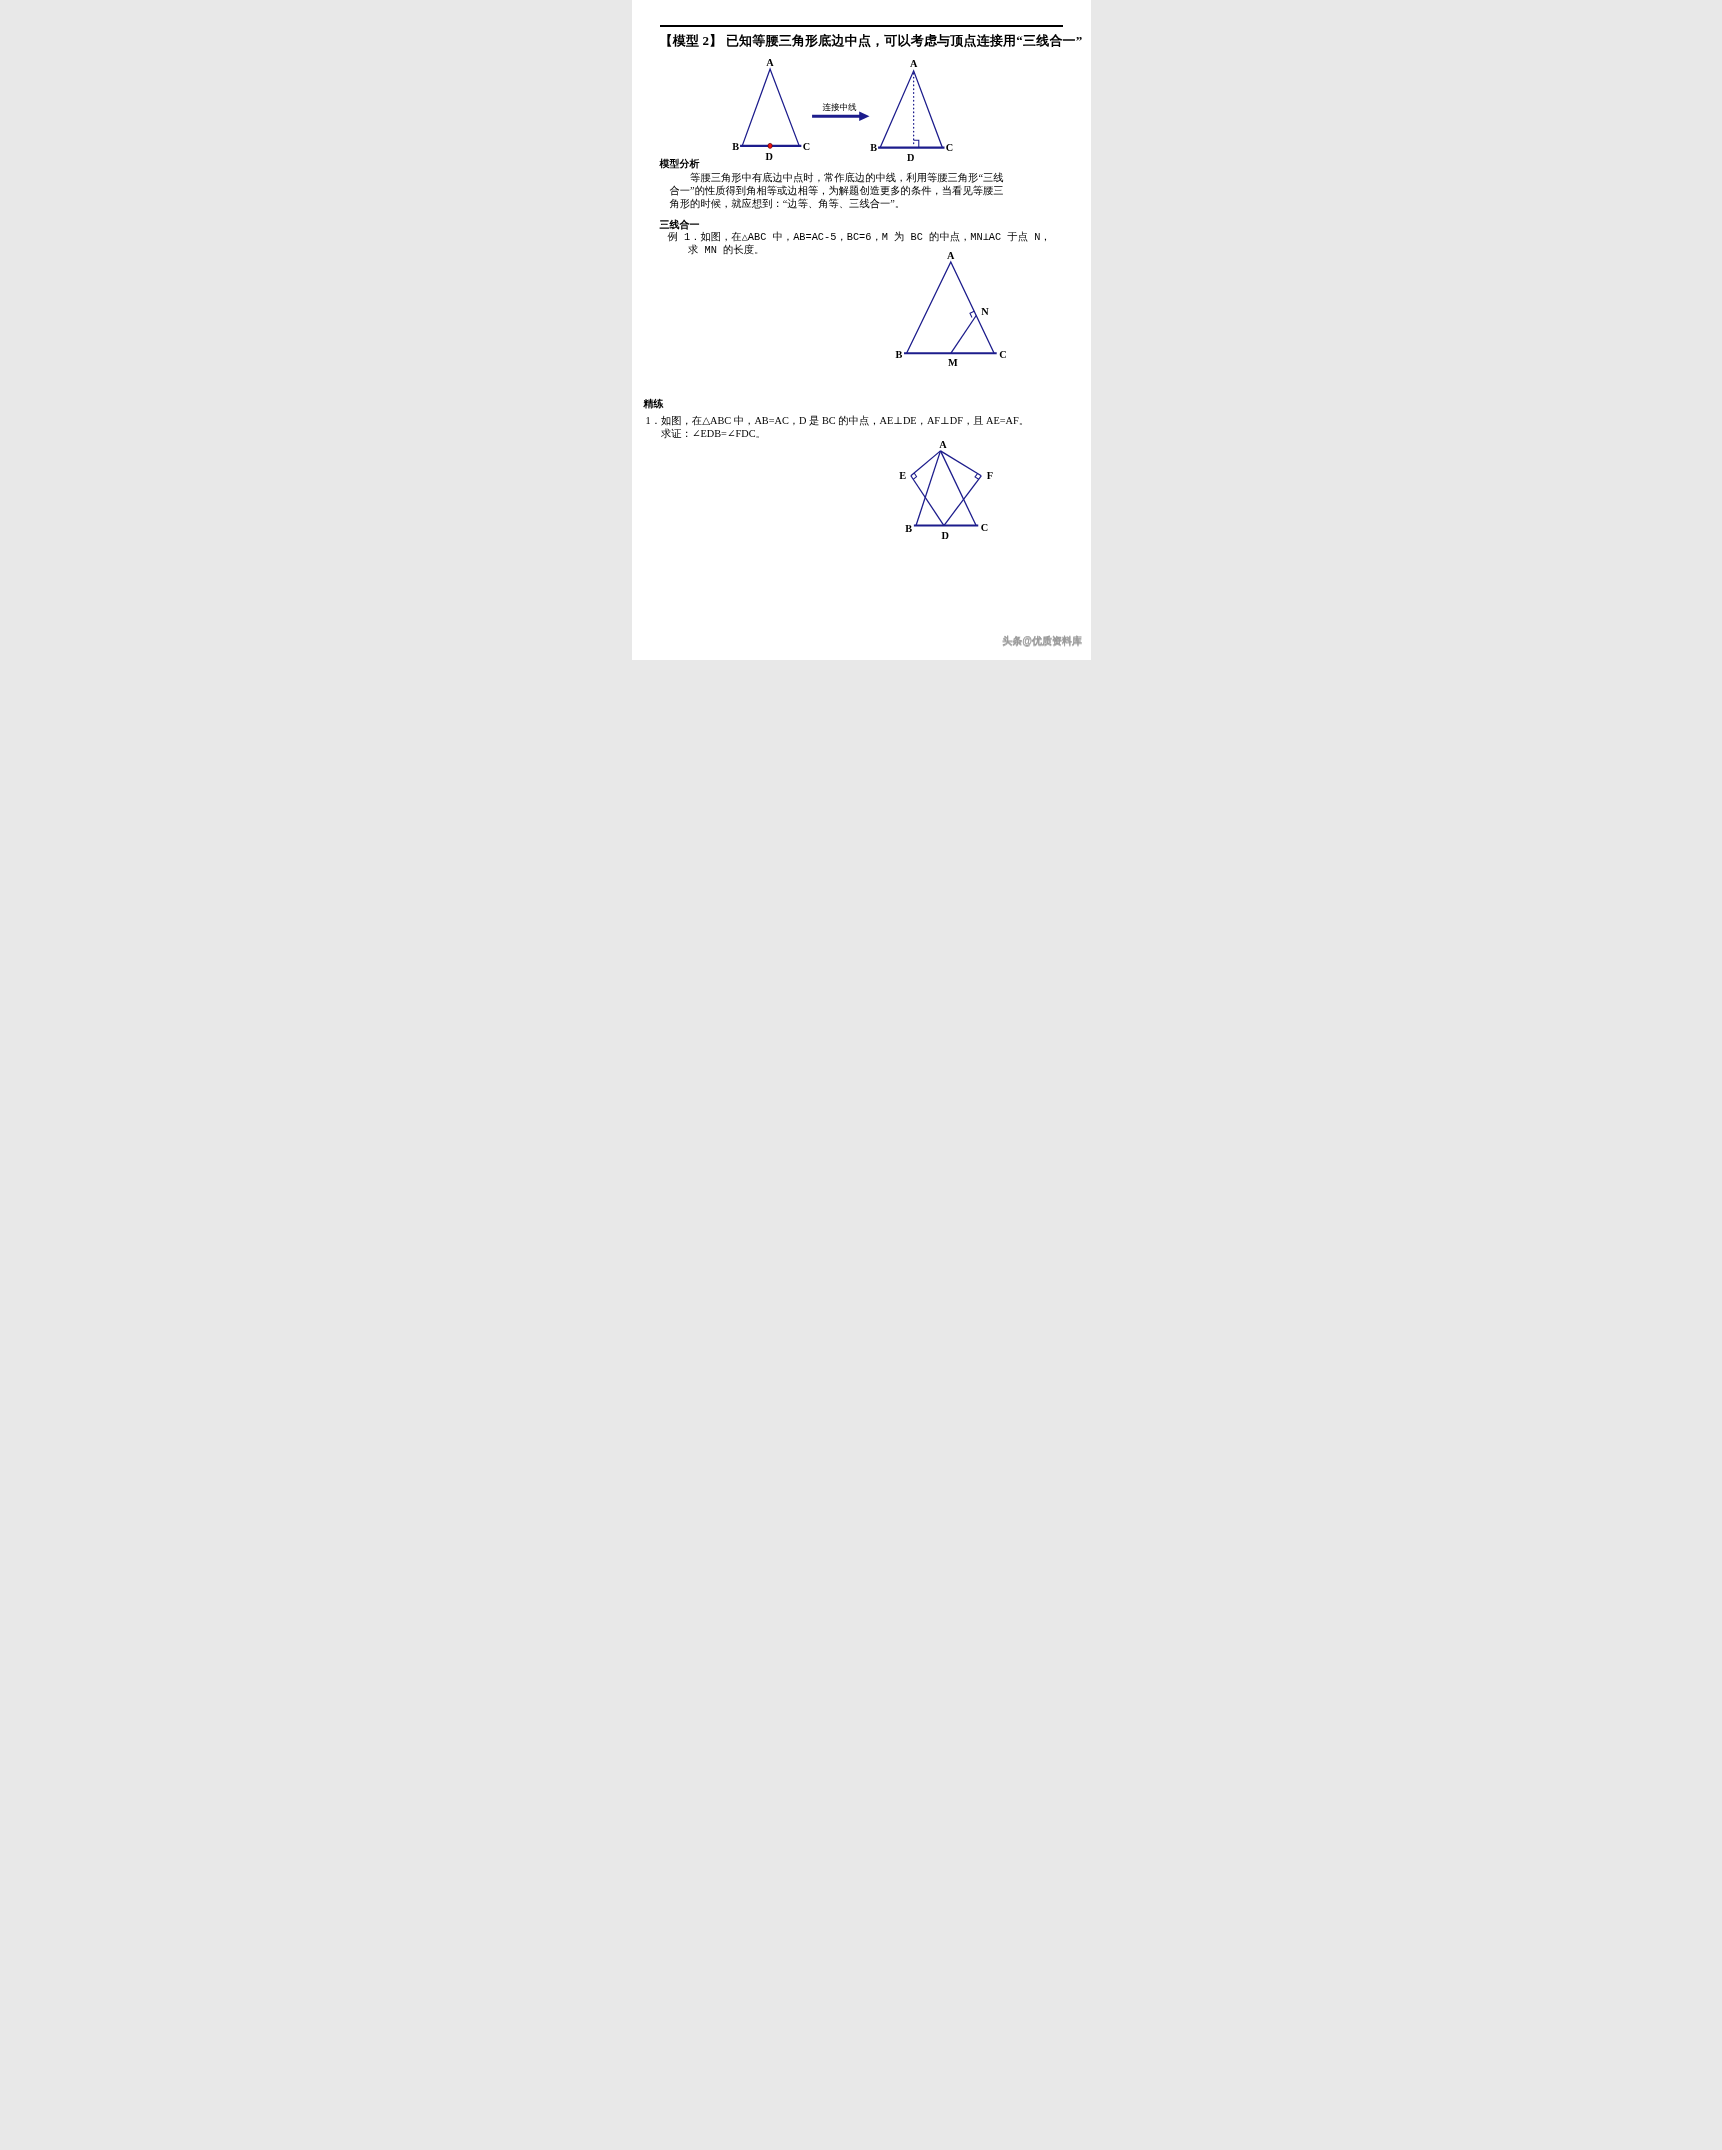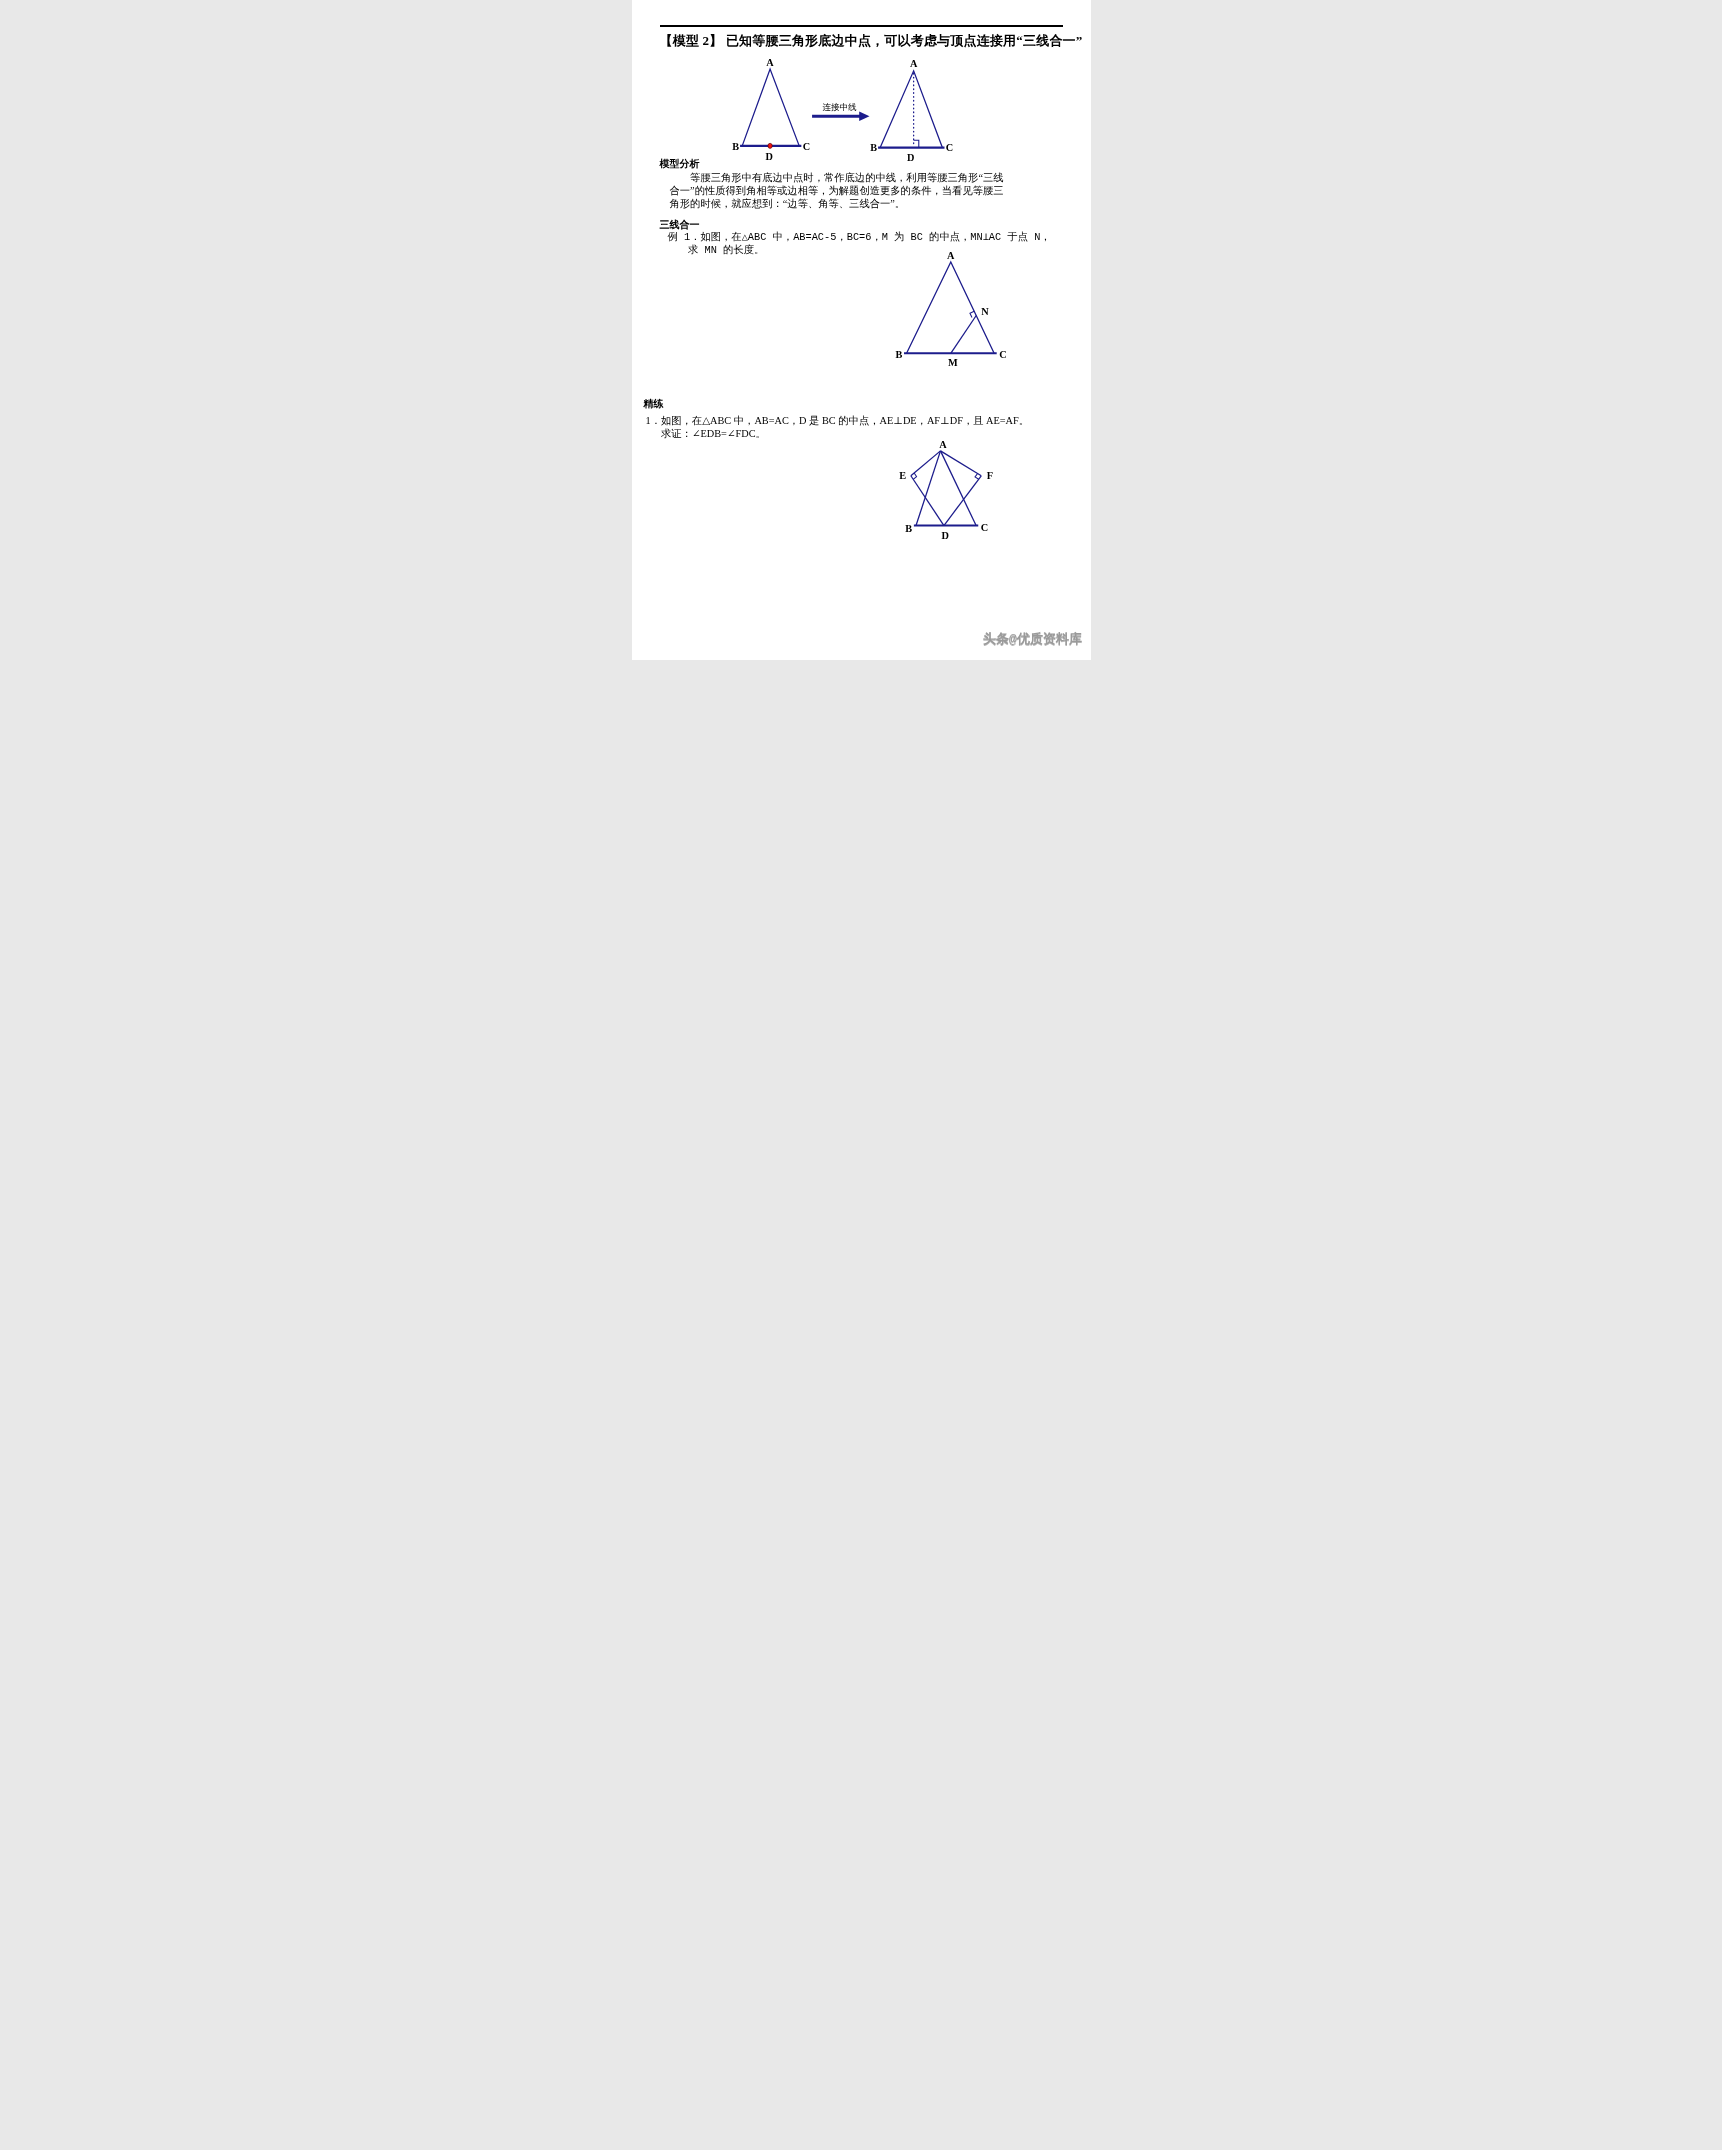--- a/index.html
+++ b/index.html
@@ -17,22 +17,22 @@
   .title{font-size:13px;font-weight:bold;white-space:nowrap;letter-spacing:0.2px;}
   .heading{font-size:10px;font-weight:bold;}
   .bodytext{font-size:10.3px;line-height:13px;}
   .line{white-space:nowrap;}
   .indent1{padding-left:20.6px;}
   .hang48{padding-left:20.6px;}
   .hang36{padding-left:15.5px;}
   .fig-label{font-size:24px;font-weight:bold;font-family:"Liberation Serif","DejaVu Serif",serif;}
   .arrow-label{font-size:20px;font-family:"Liberation Serif","DejaVu Serif",serif;}
   .footer{
-    font-family:Liberation Mono, monospace;
-    font-size:13px;font-weight:bold;
+    font-family:Liberation Sans, sans-serif;
+    font-size:10px;font-weight:bold;
     color:#9a9a9a;
     text-shadow:0 0.9px 0 rgba(50,50,50,0.35), 0 -0.4px 0 #ffffff;
     white-space:nowrap;
   }
 </style>
 </head>
 <body>
 
 <div class="page">
 

